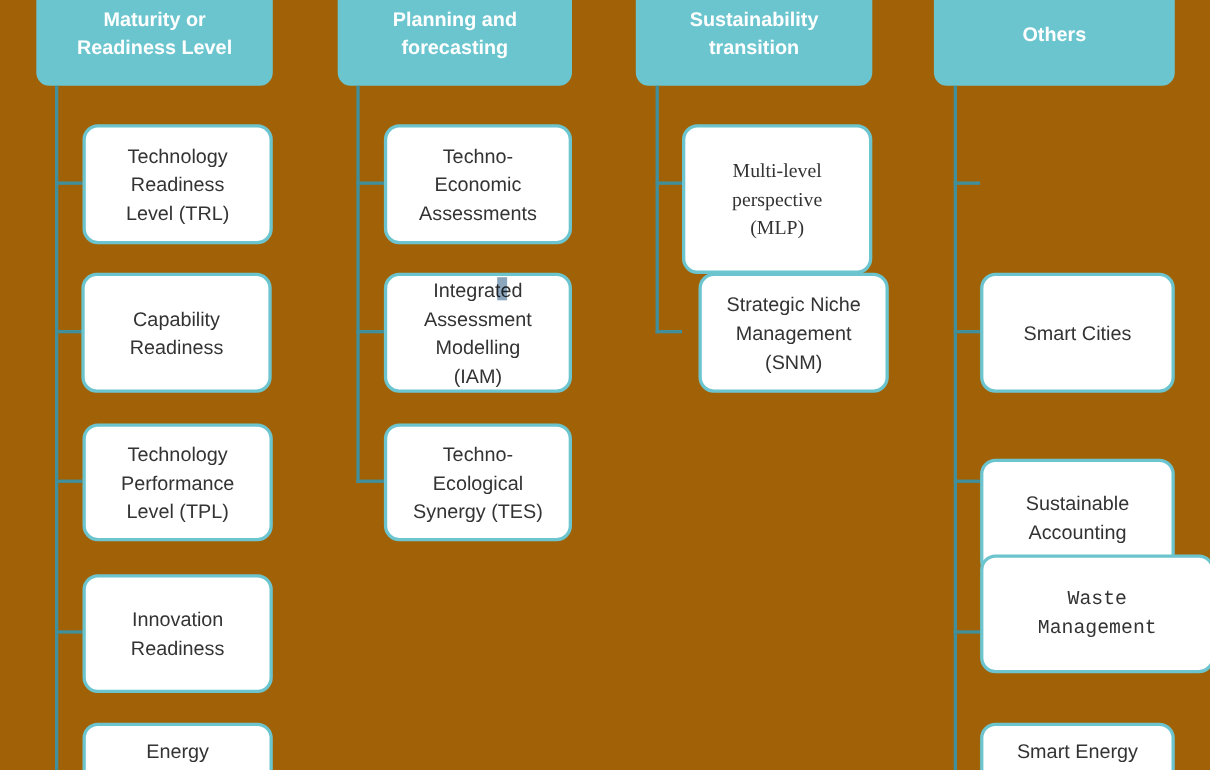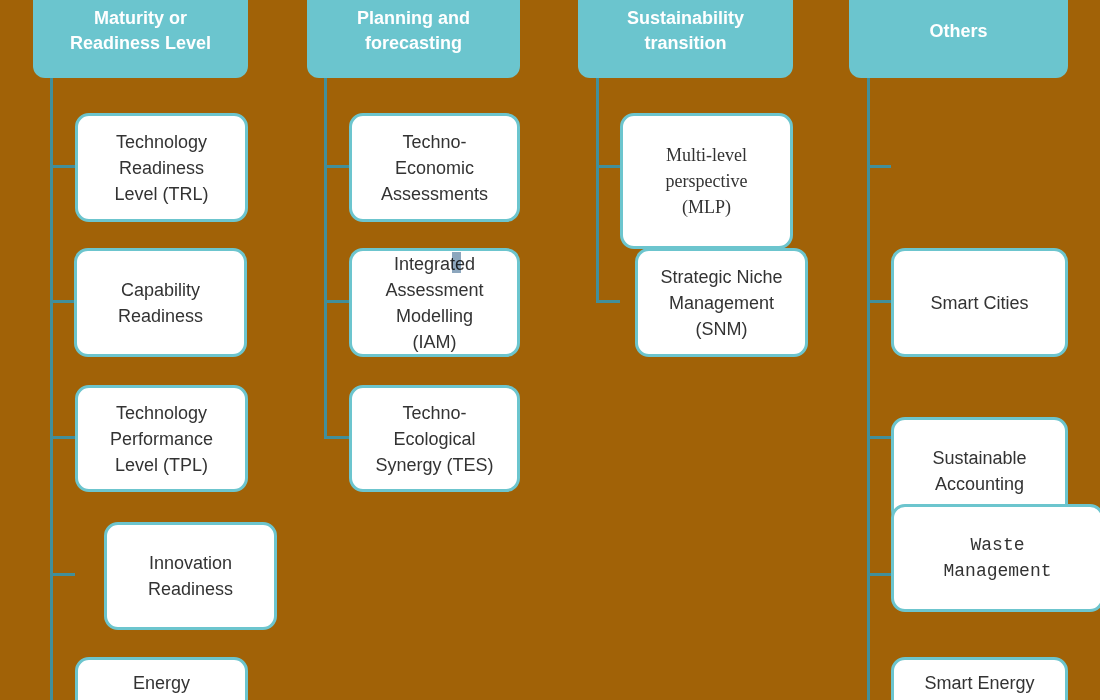--- a/index.html
+++ b/index.html
@@ -80,21 +80,21 @@
   <div class="branch" style="left:50px; top:436px; width:25px;"></div>
   <div class="branch" style="left:50px; top:573px; width:25px;"></div>
   <div class="node" style="left:75px; top:113px; width:173px; height:109px;">Technology
 Readiness
 Level (TRL)</div>
   <div class="node" style="left:74px; top:248px; width:173px; height:109px;">Capability
 Readiness</div>
   <div class="node" style="left:75px; top:385px; width:173px; height:107px;">Technology
 Performance
 Level (TPL)</div>
-  <div class="node" style="left:75px; top:522px; width:173px; height:108px;margin-left:29px;">Innovation
+  <div class="node" style="left:75px; top:522px; width:173px; height:108px;">Innovation
 Readiness</div>
   <div class="node top-align" style="left:75px; top:657px; width:173px; height:110px;">Energy</div>
 
   <div class="col-header" style="left:307px; width:213px;">Planning and
 forecasting</div>
   <div class="trunk" style="left:324px; top:78px; height:361px;"></div>
   <div class="branch" style="left:324px; top:165px; width:25px;"></div>
   <div class="branch" style="left:324px; top:300px; width:25px;"></div>
   <div class="branch" style="left:324px; top:436px; width:25px;"></div>
   <div class="node" style="left:349px; top:113px; width:171px; height:109px;">Techno-

